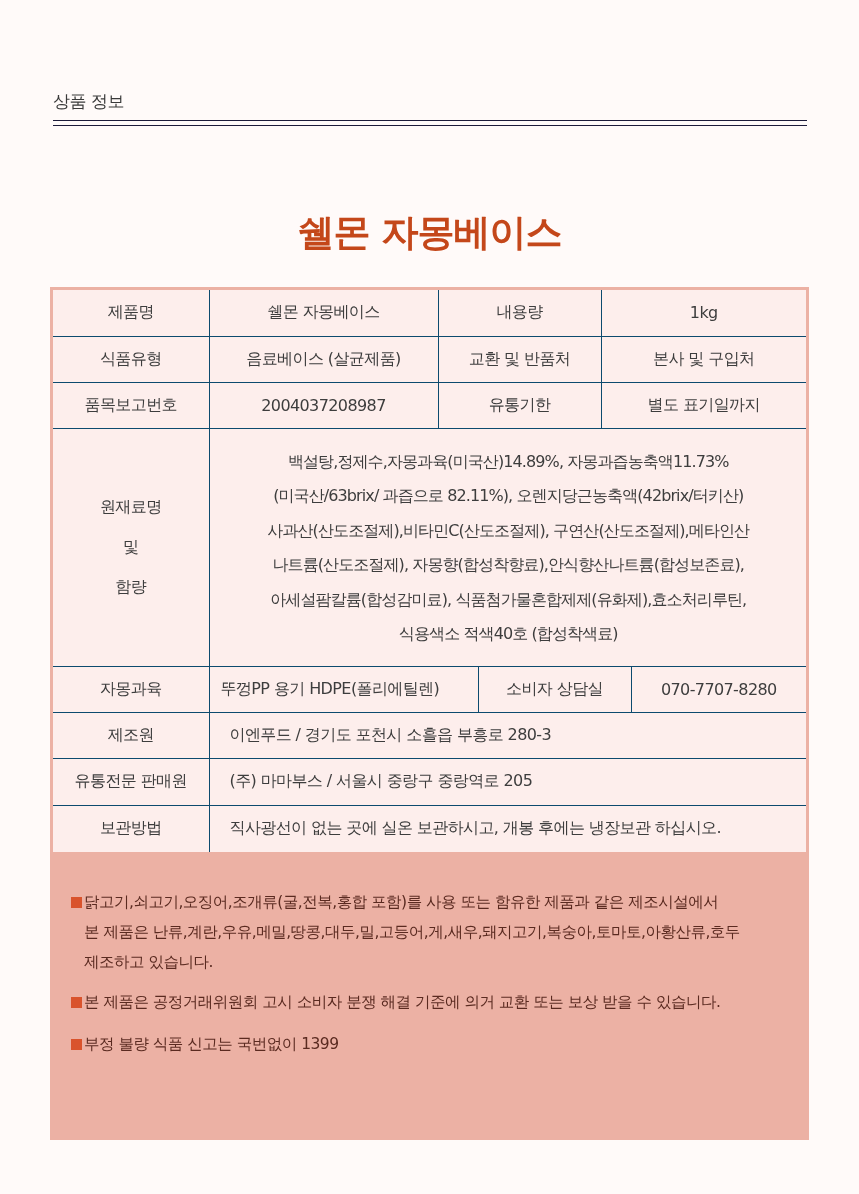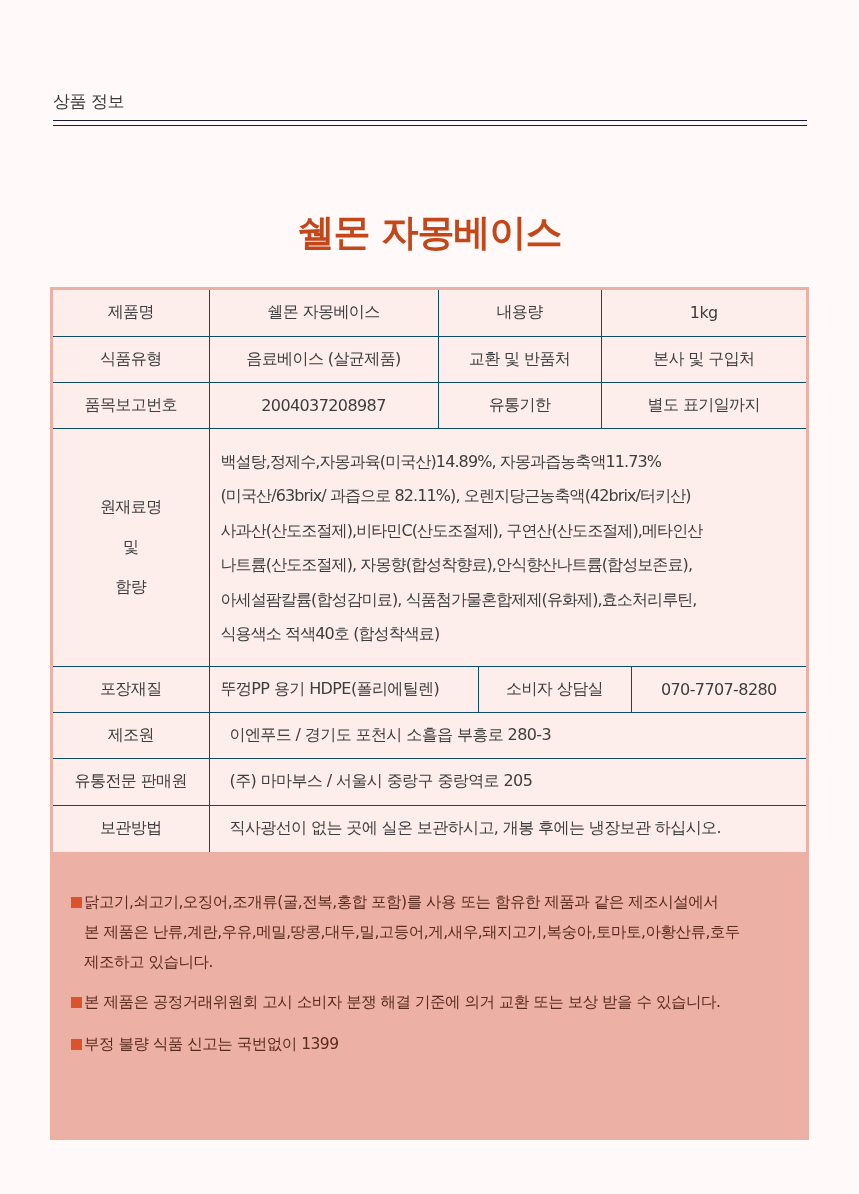--- a/index.html
+++ b/index.html
@@ -63,21 +63,21 @@
     .row-47 td { height: 47px; }
 
     td.ingredients {
       text-align: left !important;
       padding: 2px 10px 0 11px !important;
       line-height: 34.5px;
       white-space: normal !important;
       letter-spacing: -0.9px;
       font-size: 16px;
     }
-    td.ingredients div { white-space: nowrap; }
+    td.ingredients div { white-space: nowrap; text-align: center; }
     td.label-stack { line-height: 40px; }
 
     td.left-text { text-align: left !important; padding-left: 20px !important; }
     td.indent-text { text-align: left !important; padding-left: 11px !important; }
 
     .notice {
       position: absolute; left: 18px; top: 600px; width: 730px;
       font-size: 15.5px; color: #5a2a20; letter-spacing: -0.5px;
     }
     .notice-item { position: relative; padding-left: 16px; line-height: 30px; }
@@ -142,21 +142,21 @@
           <div>백설탕,정제수,자몽과육(미국산)14.89%, 자몽과즙농축액11.73%</div>
           <div>(미국산/63brix/ 과즙으로 82.11%), 오렌지당근농축액(42brix/터키산)</div>
           <div>사과산(산도조절제),비타민C(산도조절제), 구연산(산도조절제),메타인산</div>
           <div>나트륨(산도조절제), 자몽향(합성착향료),안식향산나트륨(합성보존료),</div>
           <div>아세설팜칼륨(합성감미료), 식품첨가물혼합제제(유화제),효소처리루틴,</div>
           <div>식용색소 적색40호 (합성착색료)</div>
         </td>
       </tr>
 
       <tr class="row-46">
-        <td>포장재질</td>
+        <td>자몽과육</td>
         <td colspan="2" class="indent-text">뚜껑PP 용기 HDPE(폴리에틸렌)</td>
         <td colspan="2">소비자 상담실</td>
         <td>070-7707-8280</td>
       </tr>
 
       <tr class="row-46">
         <td>제조원</td>
         <td colspan="5" class="left-text">이엔푸드 / 경기도 포천시 소흘읍 부흥로 280-3</td>
       </tr>
 

